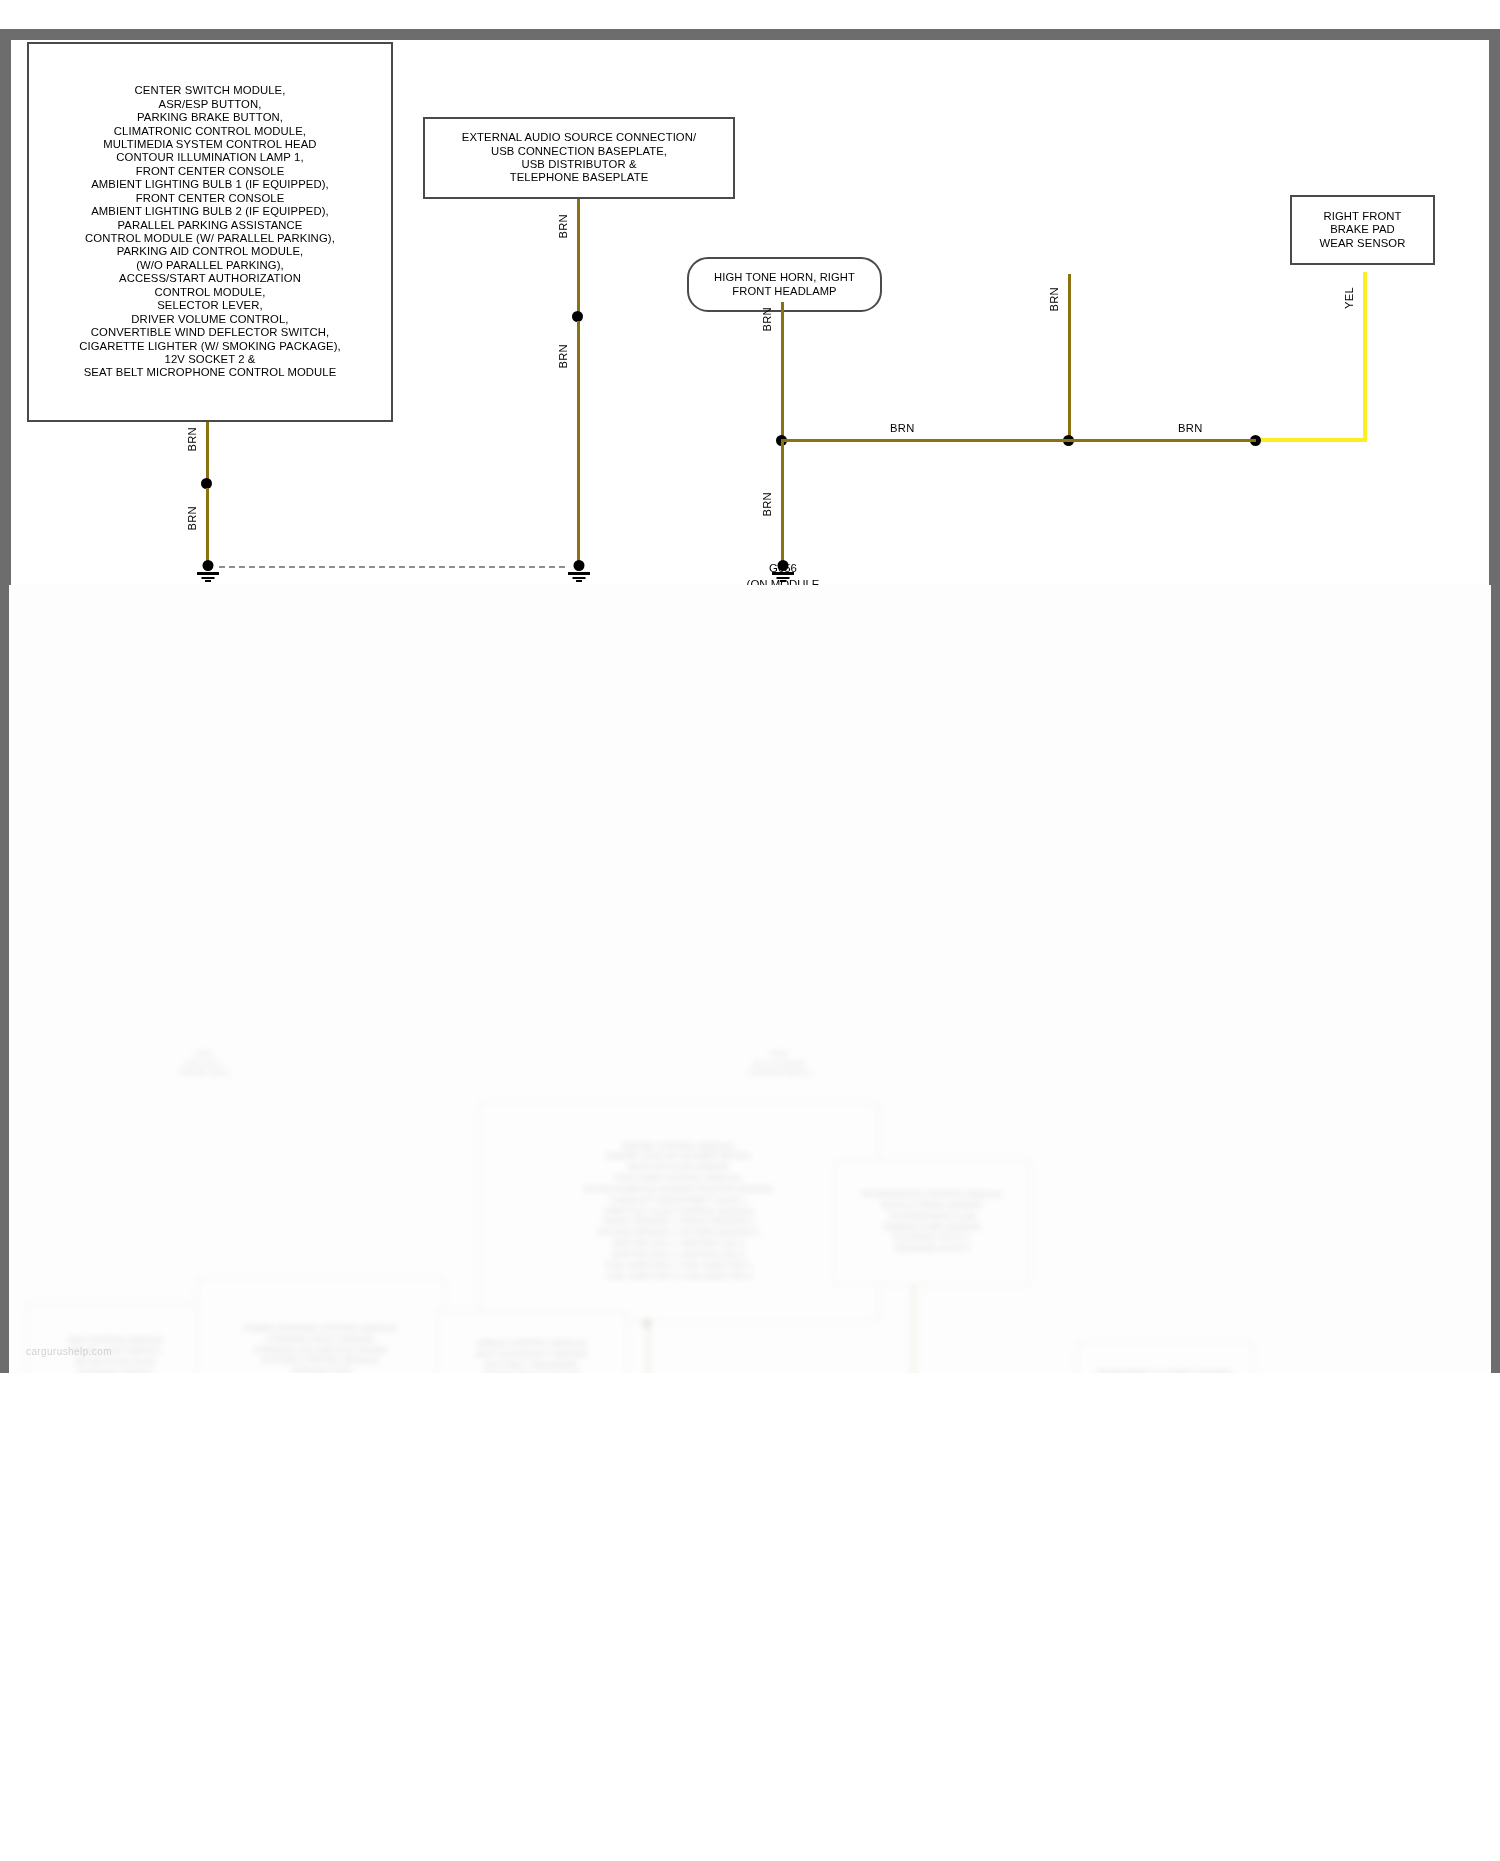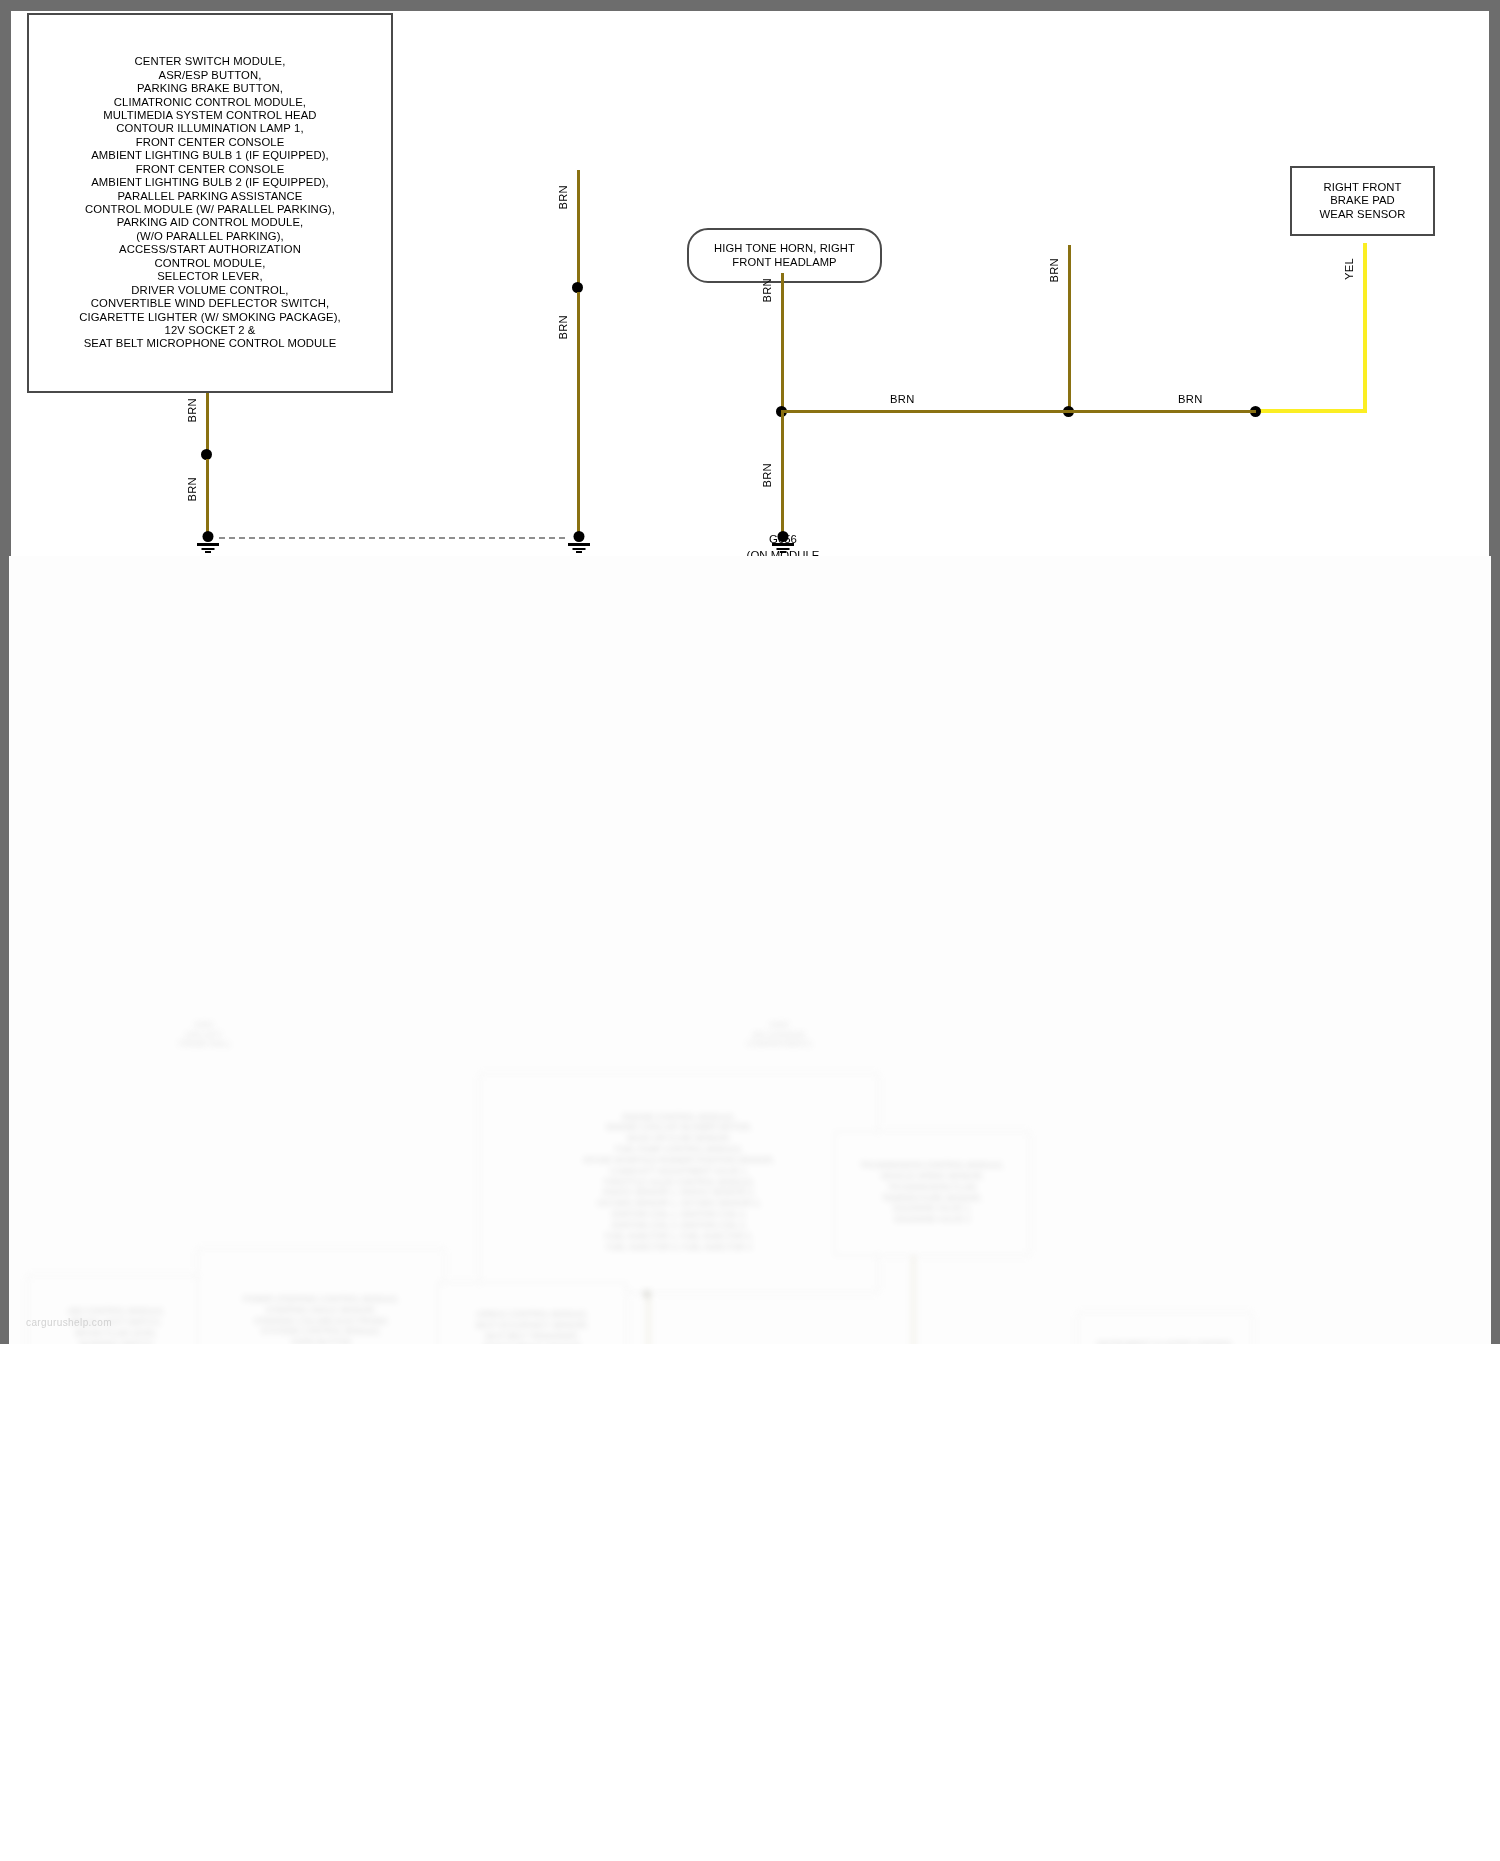--- a/index.html
+++ b/index.html
@@ -1,18 +1,18 @@
 <!DOCTYPE html>
 <html><head>
 <meta charset="utf-8">
 <title>Ground Distribution Wiring Diagram</title>
 <style>
   html,body{margin:0;padding:0;background:#ffffff;}
   body{font-family:"Liberation Sans", sans-serif;}
-  #page{position:relative;width:1500px;height:1344px;background:#a21caf;overflow:hidden;}
+  #page{position:relative;width:1500px;height:1344px;background:#a21caf;overflow:hidden;margin-top:29px;}
 
   
   #sheet-frame{position:absolute;left:0;top:0;width:1500px;height:1861px;
      border:9px solid #6d6d6d;box-sizing:border-box;background:#fff;}
   #sheet-inner{position:absolute;left:9px;top:9px;width:1482px;height:1843px;
      border:2px solid #ffffff;box-sizing:border-box;}
 
   
   #sharp-layer{position:absolute;left:0;top:0;width:1500px;height:556px;
      background:#ffffff;z-index:40;overflow:hidden;}
@@ -208,20 +208,24 @@
 (W/O PARALLEL PARKING),
 ACCESS/START AUTHORIZATION
 CONTROL MODULE,
 SELECTOR LEVER,
 DRIVER VOLUME CONTROL,
 CONVERTIBLE WIND DEFLECTOR SWITCH,
 CIGARETTE LIGHTER (W/ SMOKING PACKAGE),
 12V SOCKET 2 &amp;
 SEAT BELT MICROPHONE CONTROL MODULE</div>
 
+    <div class="cbox" style="left:423px;top:88px;width:312px;height:82px;">EXTERNAL AUDIO SOURCE CONNECTION/
+USB CONNECTION BASEPLATE,
+USB DISTRIBUTOR &amp;
+TELEPHONE BASEPLATE</div>
 
     <div class="cbox" style="left:687px;top:228px;width:195px;height:55px;font-size:11.2px;text-align:center;border-radius:21px;">HIGH TONE HORN, RIGHT
 FRONT HEADLAMP</div>
 
 
     <div class="cbox" style="left:1290px;top:166px;width:145px;height:70px;">RIGHT FRONT
 BRAKE PAD
 WEAR SENSOR</div>
 
     <div class="wire v" style="left:206px;top:393px;height:59px;"></div>

